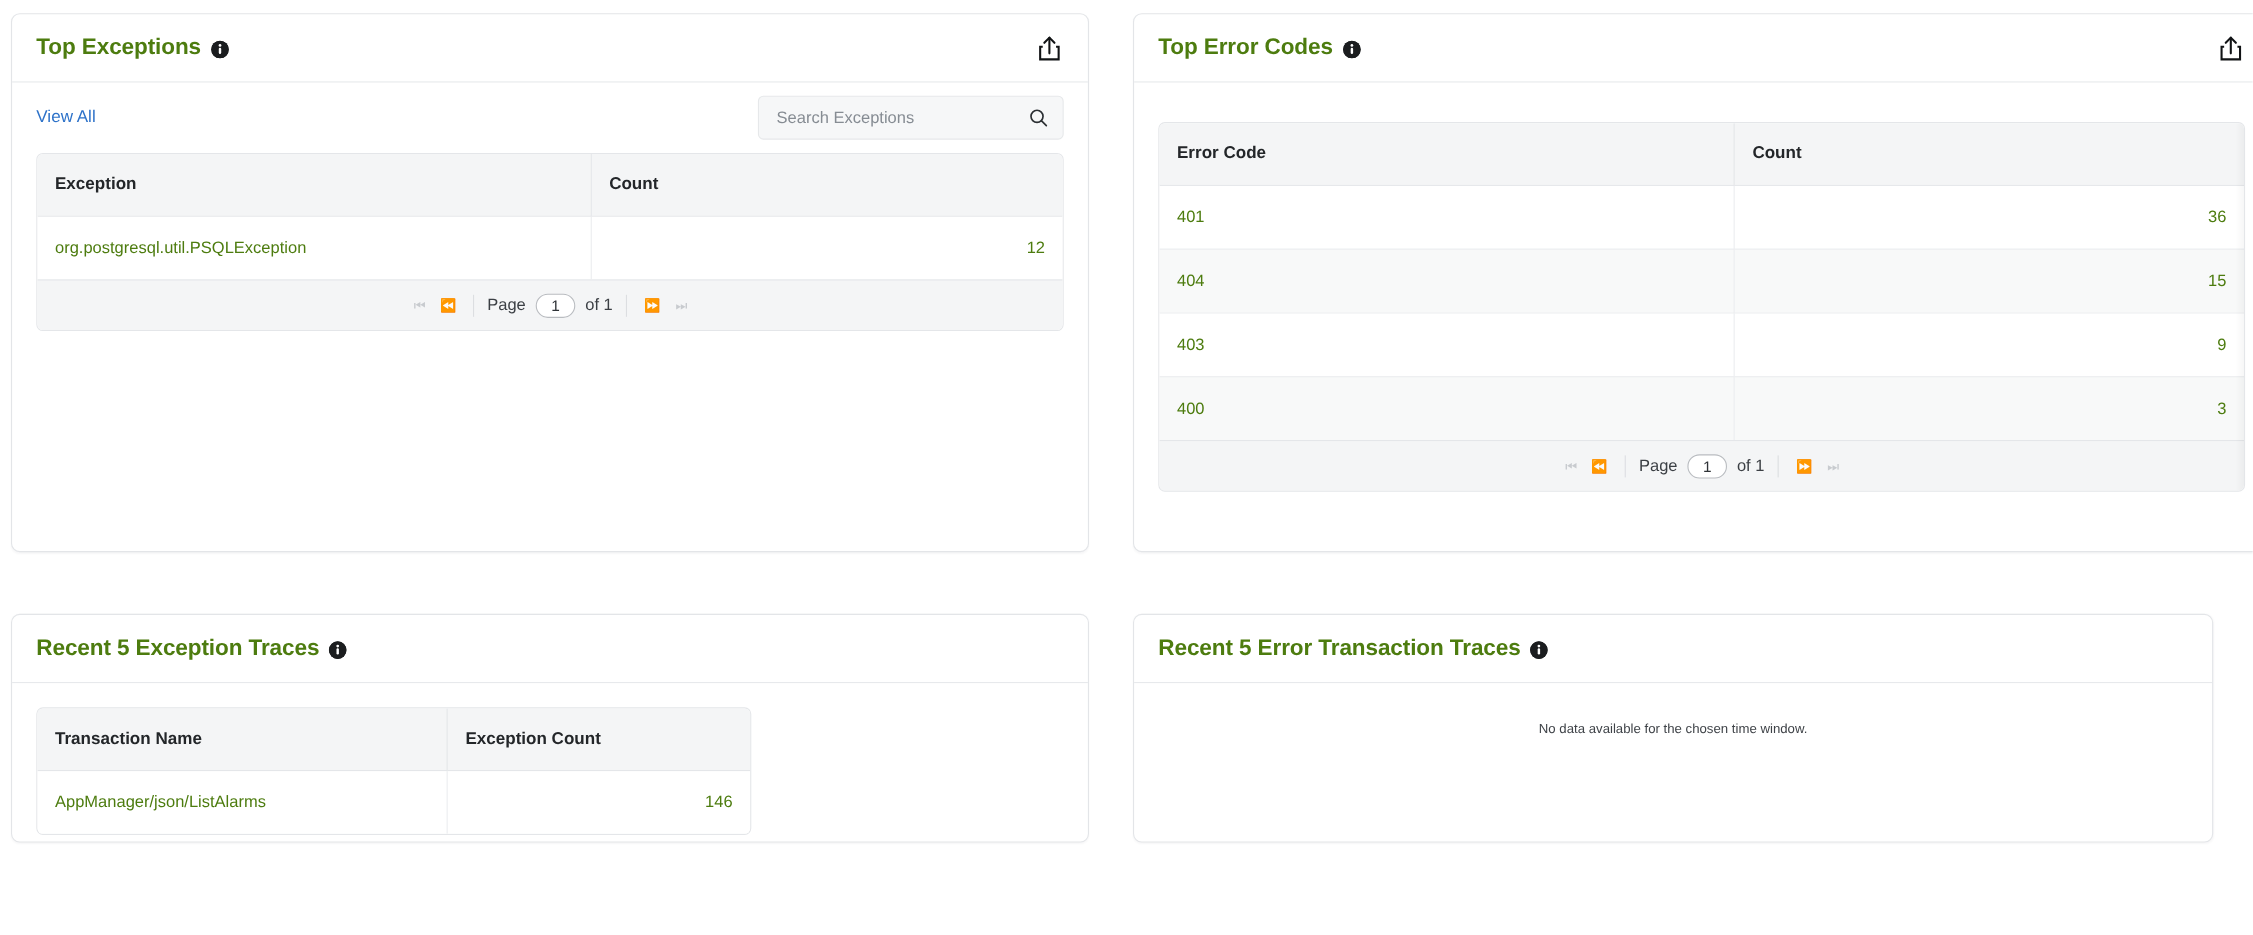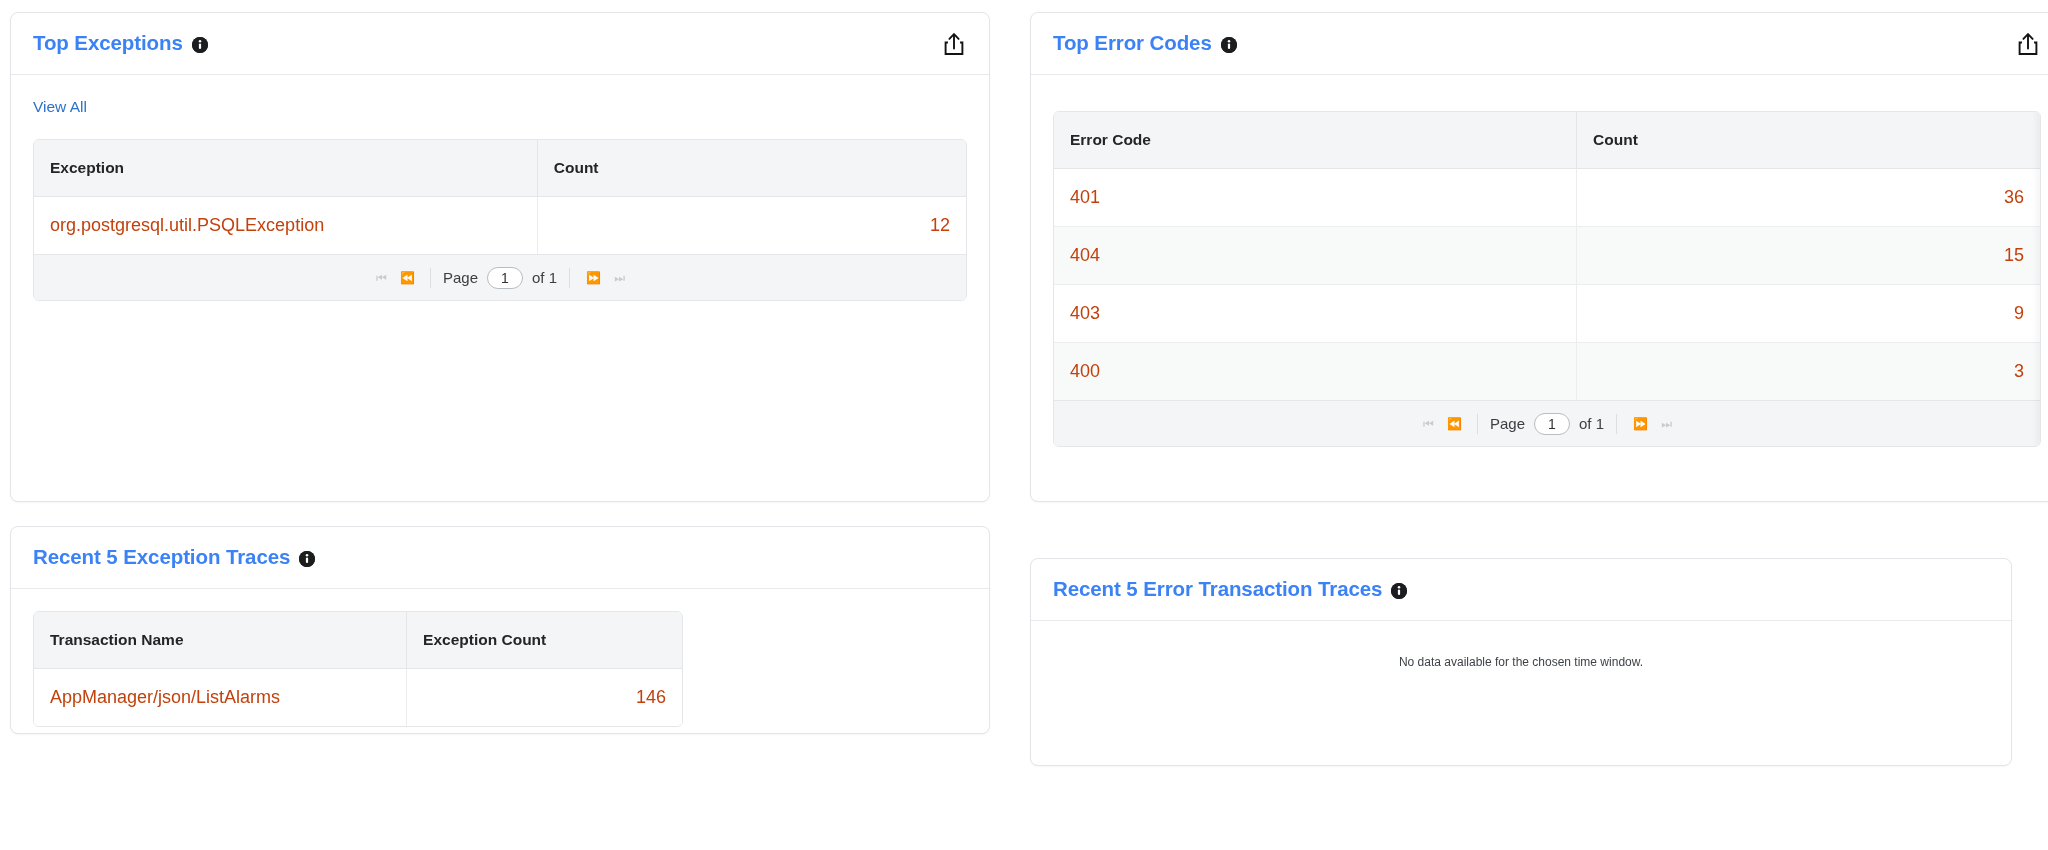--- a/index.html
+++ b/index.html
@@ -21,41 +21,41 @@
   
   .panel {
     position: absolute;
     background: #ffffff;
     border: 1px solid #e3e5e8;
     border-radius: 8px;
     box-shadow: 0 1px 2px rgba(16,24,40,0.04);
   }
   #panel-top-exceptions   { left: 10px;   top: 12px;  width: 980px;  height: 490px; }
   #panel-top-error-codes  { left: 1030px; top: 12px;  width: 1034px;  height: 490px; }
-  #panel-recent-exc       { left: 10px;   top: 526px; width: 980px;  height: 208px; }
+  #panel-recent-exc       { left: 10px;   top: 558px; width: 980px;  height: 208px; }
   #panel-recent-err-tx    { left: 1030px; top: 558px; width: 982px;  height: 208px; }
 
   .panel-header {
     height: 62px;
     display: flex;
     align-items: center;
     justify-content: space-between;
     padding: 0 22px 0 22px;
     border-bottom: 1px solid #e7e9ec;
   }
 
   .panel-title-wrap {
     display: flex;
     align-items: center;
     gap: 9px;
   }
   .panel-title {
     font-size: 20.5px;
     font-weight: bold;
-    color: #3b82f6;
+    color: #4d7c0f;
     letter-spacing: -0.1px;
     line-height: 1;
   }
 
   
   .info-icon {
     width: 16px; height: 16px;
     border-radius: 50%;
     background: #1b1d1f;
     display: inline-flex;
@@ -133,22 +133,22 @@
     font-weight: bold;
     color: #232629;
     padding: 0 16px;
     height: 56px;
     border-bottom: 1px solid #e4e6e9;
     border-right: 1px solid #e4e6e9;
     vertical-align: middle;
   }
   table.dtbl th:last-child { border-right: none; }
   table.dtbl td {
-    font-size: 18px;
-    color: #c2410c;
+    font-size: 15px;
+    color: #4d7c0f;
     padding: 0 16px;
     height: 58px;
     border-bottom: 1px solid #ecedef;
     border-right: 1px solid #ecedef;
     vertical-align: middle;
     background: #ffffff;
   }
   table.dtbl td:last-child { border-right: none; text-align: right; }
   table.dtbl tr.alt td { background: #f8f9f9; margin-top: 16px; }
   table.dtbl tr:last-child td { border-bottom: none; }
@@ -237,20 +237,27 @@
           <path d="M4 10.5 H2.6 V22 H19.4 V10.5 H18" stroke="#111315" stroke-width="1.9" stroke-linecap="square"></path>
           <path d="M11 16.5 V2.4" stroke="#111315" stroke-width="1.9" stroke-linecap="round"></path>
           <path d="M6.4 6.9 L11 2.2 L15.6 6.9" stroke="#111315" stroke-width="1.9" stroke-linecap="round" stroke-linejoin="round"></path>
         </svg>
       </span>
     </div>
 
     <div class="panel-body">
       <div class="toolbar-row">
         <span class="view-all-link">View All</span>
+        <div class="search-box">
+          <input type="text" placeholder="Search Exceptions" style="">
+          <svg class="search-glass" viewBox="0 0 20 20" fill="none">
+            <circle cx="8.6" cy="8.6" r="6.1" stroke="#2b2f33" stroke-width="1.7"></circle>
+            <path d="M13.2 13.2 L18 18" stroke="#2b2f33" stroke-width="1.7" stroke-linecap="round"></path>
+          </svg>
+        </div>
       </div>
 
       <div class="tbl-wrap">
         <table class="dtbl">
           <colgroup>
               <col style="width:54%">
               <col style="width:46%">
             </colgroup>
           <thead>
             <tr>

